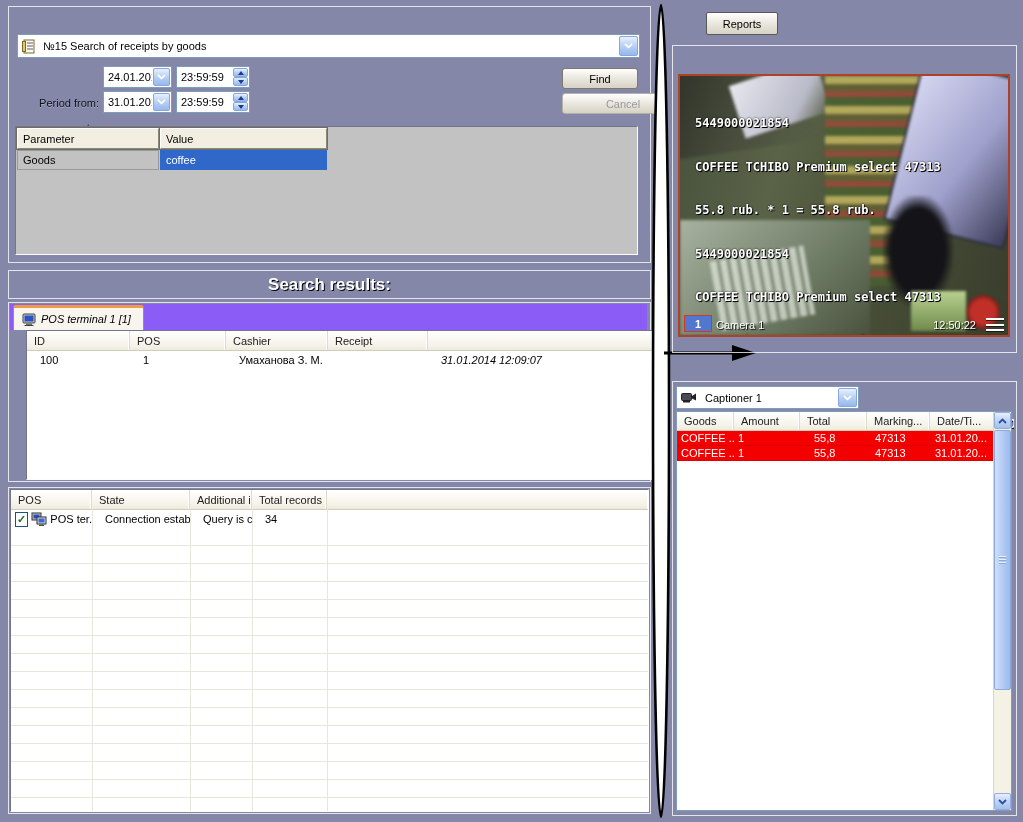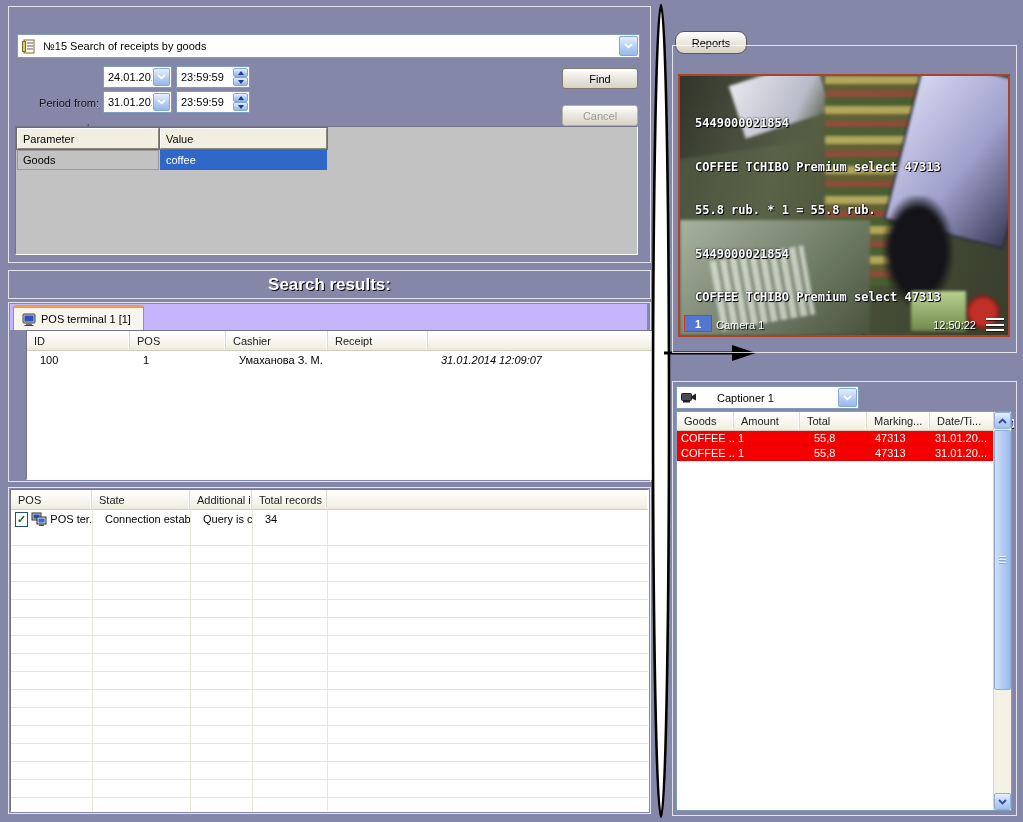--- a/index.html
+++ b/index.html
@@ -36,21 +36,21 @@
   .lv-head{position:absolute;left:0;right:0;top:0;height:19px;
     background:linear-gradient(#ffffff,#f4f2e7 80%,#eceadb);border-bottom:1px solid #cfcdbc;display:flex;}
   .lv-head .hc{display:flex;align-items:center;padding-left:7px;box-sizing:border-box;
     border-right:1px solid #dddbca;box-shadow:inset -1px 0 0 #ffffff;color:#202020;white-space:nowrap;overflow:hidden;}
   .lv-row{position:absolute;left:0;right:0;display:flex;align-items:center;white-space:nowrap;}
   .lv-row .c{padding-left:13px;box-sizing:border-box;overflow:hidden;white-space:nowrap;}
   .vsep{position:absolute;top:19px;bottom:0;width:1px;background:#e6e6da;}
   .hgrid{position:absolute;left:0;right:0;bottom:0;
     background:repeating-linear-gradient(to bottom,transparent 0 17px,#e6e6da 17px 18px);}
   
-  .tabstrip{position:absolute;background:#c4b5fd;}
+  .tabstrip{position:absolute;background:#8b5cf6;font-style:italic;}
   .tab{position:absolute;background:#f7f5ee;border:1px solid #96947e;border-bottom:none;
     border-top:3px solid #ec9f3c;border-radius:3px 3px 0 0;display:flex;align-items:center;gap:5px;padding:0 8px;box-sizing:border-box;}
   
   .cbx{width:13px;height:13px;background:#fff;border:1px solid #1c5180;display:flex;align-items:center;justify-content:center;
     font-size:11px;font-weight:bold;color:#17771b;line-height:1;}
   
   .cam{position:absolute;border:2px solid #ae4226;overflow:hidden;
     background:linear-gradient(105deg,#46503c 0%,#5a6347 30%,#4a5139 55%,#383e2c 100%);}
   .cam .blob{position:absolute;filter:blur(1.5px);}
   .cam-overlay{position:absolute;left:15px;top:11px;font-family:"DejaVu Sans Mono",monospace;
@@ -135,21 +135,21 @@
         <div>
           <i class="tri-up"></i>
         </div>
         <div>
           <i class="tri-down"></i>
         </div>
       </span>
   </div>
 
   <div class="silver-btn" style="left:553px;top:61px;width:74px;height:19px;">Find</div>
-  <div class="silver-btn disabled" style="left:553px;top:98px;width:74px;height:19px;">Cancel</div>
+  <div class="silver-btn disabled" style="left:553px;top:86px;width:74px;height:19px;padding-left:23px;">Cancel</div>
 
   <div class="param-box sunken" style="left:6px;top:119px;width:621px;height:127px;">
     <div class="param-hcell" style="left:1px;top:1px;width:142px;height:21px;">Parameter</div>
     <div class="param-hcell" style="left:144px;top:1px;width:167px;height:21px;">Value</div>
     <div class="param-cell" style="left:1px;top:23px;width:142px;height:20px;background:#c2c2c2;">Goods</div>
     <div class="param-cell" style="left:144px;top:23px;width:167px;height:20px;background:#2f68c8;color:#fff;border-color:#2f68c8;">coffee</div>
   </div>
 </div>
 
 <div class="panel" style="left:8px;top:270px;width:641px;height:27px;display:flex;align-items:center;justify-content:center;">
@@ -224,21 +224,21 @@
 </div>
 
 <svg class="anno" style="left:648px;top:2px;" width="26" height="818">
   <ellipse cx="13" cy="409" rx="8" ry="406" fill="#ffffff" stroke="#000" stroke-width="2.6"></ellipse>
 </svg>
 <svg class="anno" style="left:660px;top:340px;" width="100" height="26">
   <line x1="4" y1="13" x2="74" y2="13" stroke="#000" stroke-width="3.2"></line>
   <polygon points="72,5 96,13 72,21" fill="#000"></polygon>
 </svg>
 
-<div class="silver-btn" style="left:675px;top:12px;width:70px;height:21px;border-radius:9px;border-color:#585858;margin-top:19px;">Reports</div>
+<div class="silver-btn" style="left:706px;top:12px;width:70px;height:21px;border-radius:2px;border-color:#585858;">Reports</div>
 
 <div class="panel" style="left:672px;top:45px;width:343px;height:306px;">
   <div class="cam" style="left:5px;top:28px;width:328px;height:259px;">
 
     <div class="blob" style="left:-20px;top:-15px;width:150px;height:90px;background:linear-gradient(120deg,#2a2d24,#4a4f3e 60%,transparent);transform:rotate(-8deg);"></div>
     <div class="blob" style="left:55px;top:-5px;width:90px;height:55px;background:linear-gradient(135deg,#e7e7ef,#b9bac8 70%,transparent);transform:rotate(-18deg);"></div>
     <div class="blob" style="right:78px;top:0;width:105px;height:210px;background:repeating-linear-gradient(to bottom,rgba(196,182,96,.85) 0 8px,rgba(98,96,52,.9) 8px 15px,rgba(168,72,56,.75) 15px 21px,rgba(74,96,48,.85) 21px 30px);"></div>
     <div class="blob" style="right:-18px;top:-8px;width:120px;height:165px;background:linear-gradient(115deg,#d9daf2,#9fa0cc 55%,#3c3c58);transform:rotate(14deg);border:2px solid #2c2c3a;"></div>
     <div class="blob" style="right:55px;top:120px;width:70px;height:110px;background:radial-gradient(ellipse at center,#141418 0 55%,transparent 75%);"></div>
     <div class="blob" style="left:0;bottom:0;width:190px;height:115px;background:linear-gradient(135deg,#a7b2a0,#69765f 65%,#4a523d);"></div>
@@ -262,21 +262,21 @@
     <div class="cam-bar-text" style="right:32px;bottom:4px;">12:50:22</div>
     <div class="menu-icon">
         <i></i>
         <i></i>
         <i></i>
       </div>
   </div>
 </div>
 
 <div class="panel" style="left:672px;top:381px;width:343px;height:433px;">
-  <div class="field" style="left:3px;top:4px;width:181px;height:21px;gap:12px;">
+  <div class="field" style="left:3px;top:4px;width:181px;height:21px;">
     <span style="display:flex;margin:0 4px 0 4px;">
       <svg width="16" height="11" viewBox="0 0 16 11">
           <rect x="0.5" y="1.5" width="10" height="7" rx="1" fill="#4a4a52" stroke="#202028"></rect>
           <polygon points="11,4 15,1.5 15,8.5 11,6.5" fill="#202028"></polygon>
           <rect x="2" y="9" width="7" height="1.5" fill="#202028"></rect>
         </svg>
     </span>
     <span class="txt">Captioner 1</span>
     <span class="xp-btn">
         <svg width="9" height="6">

